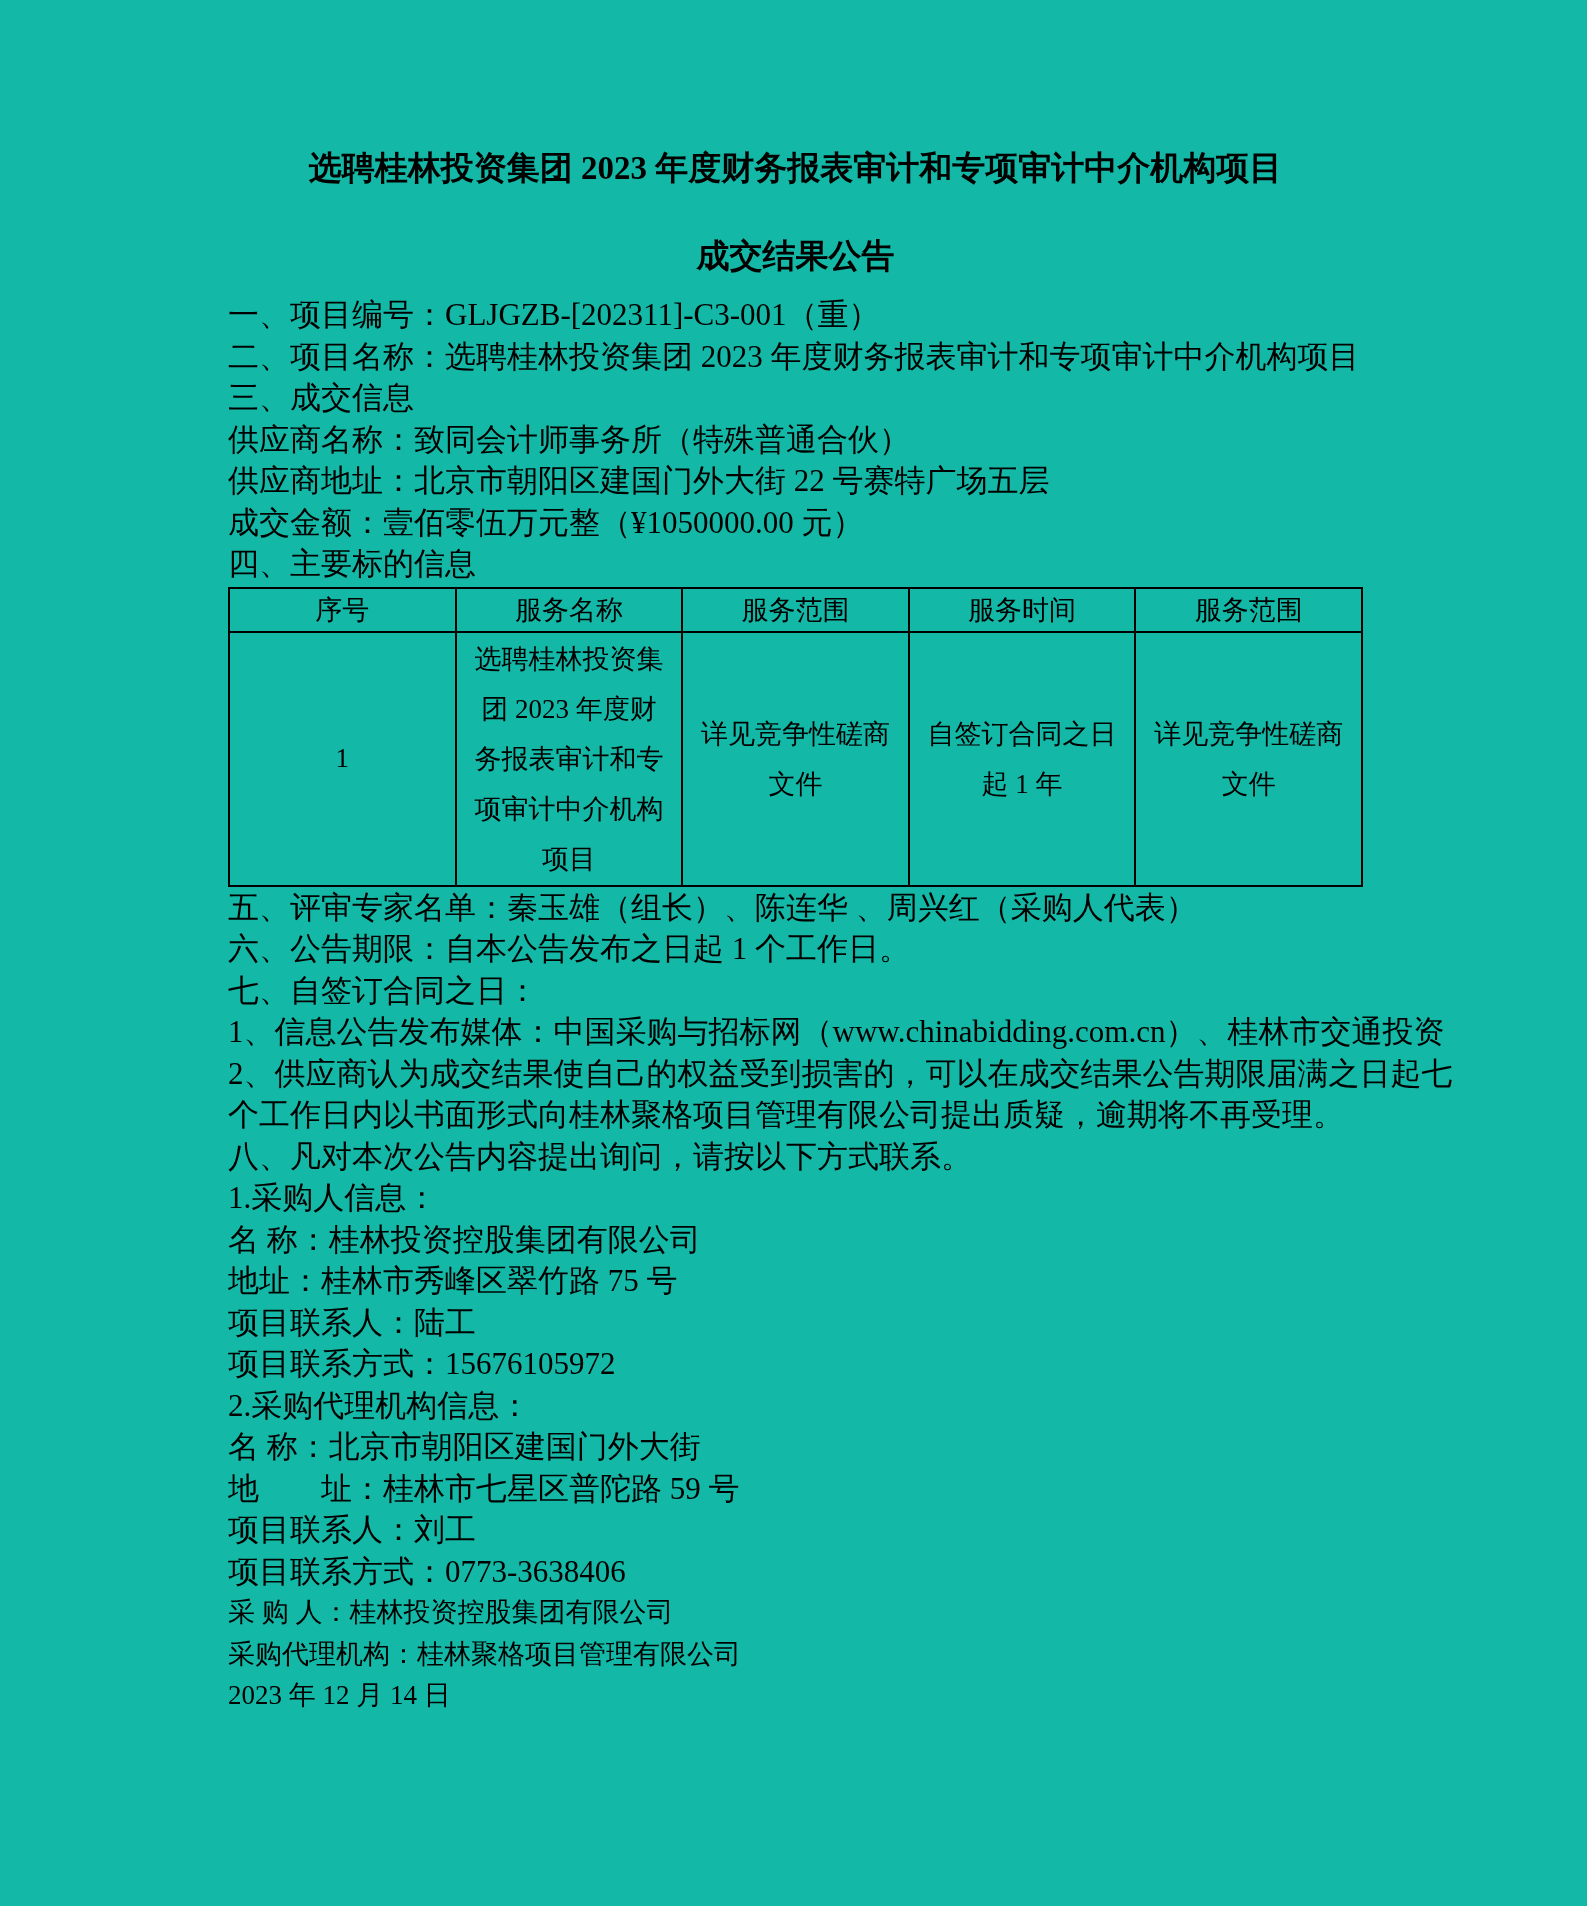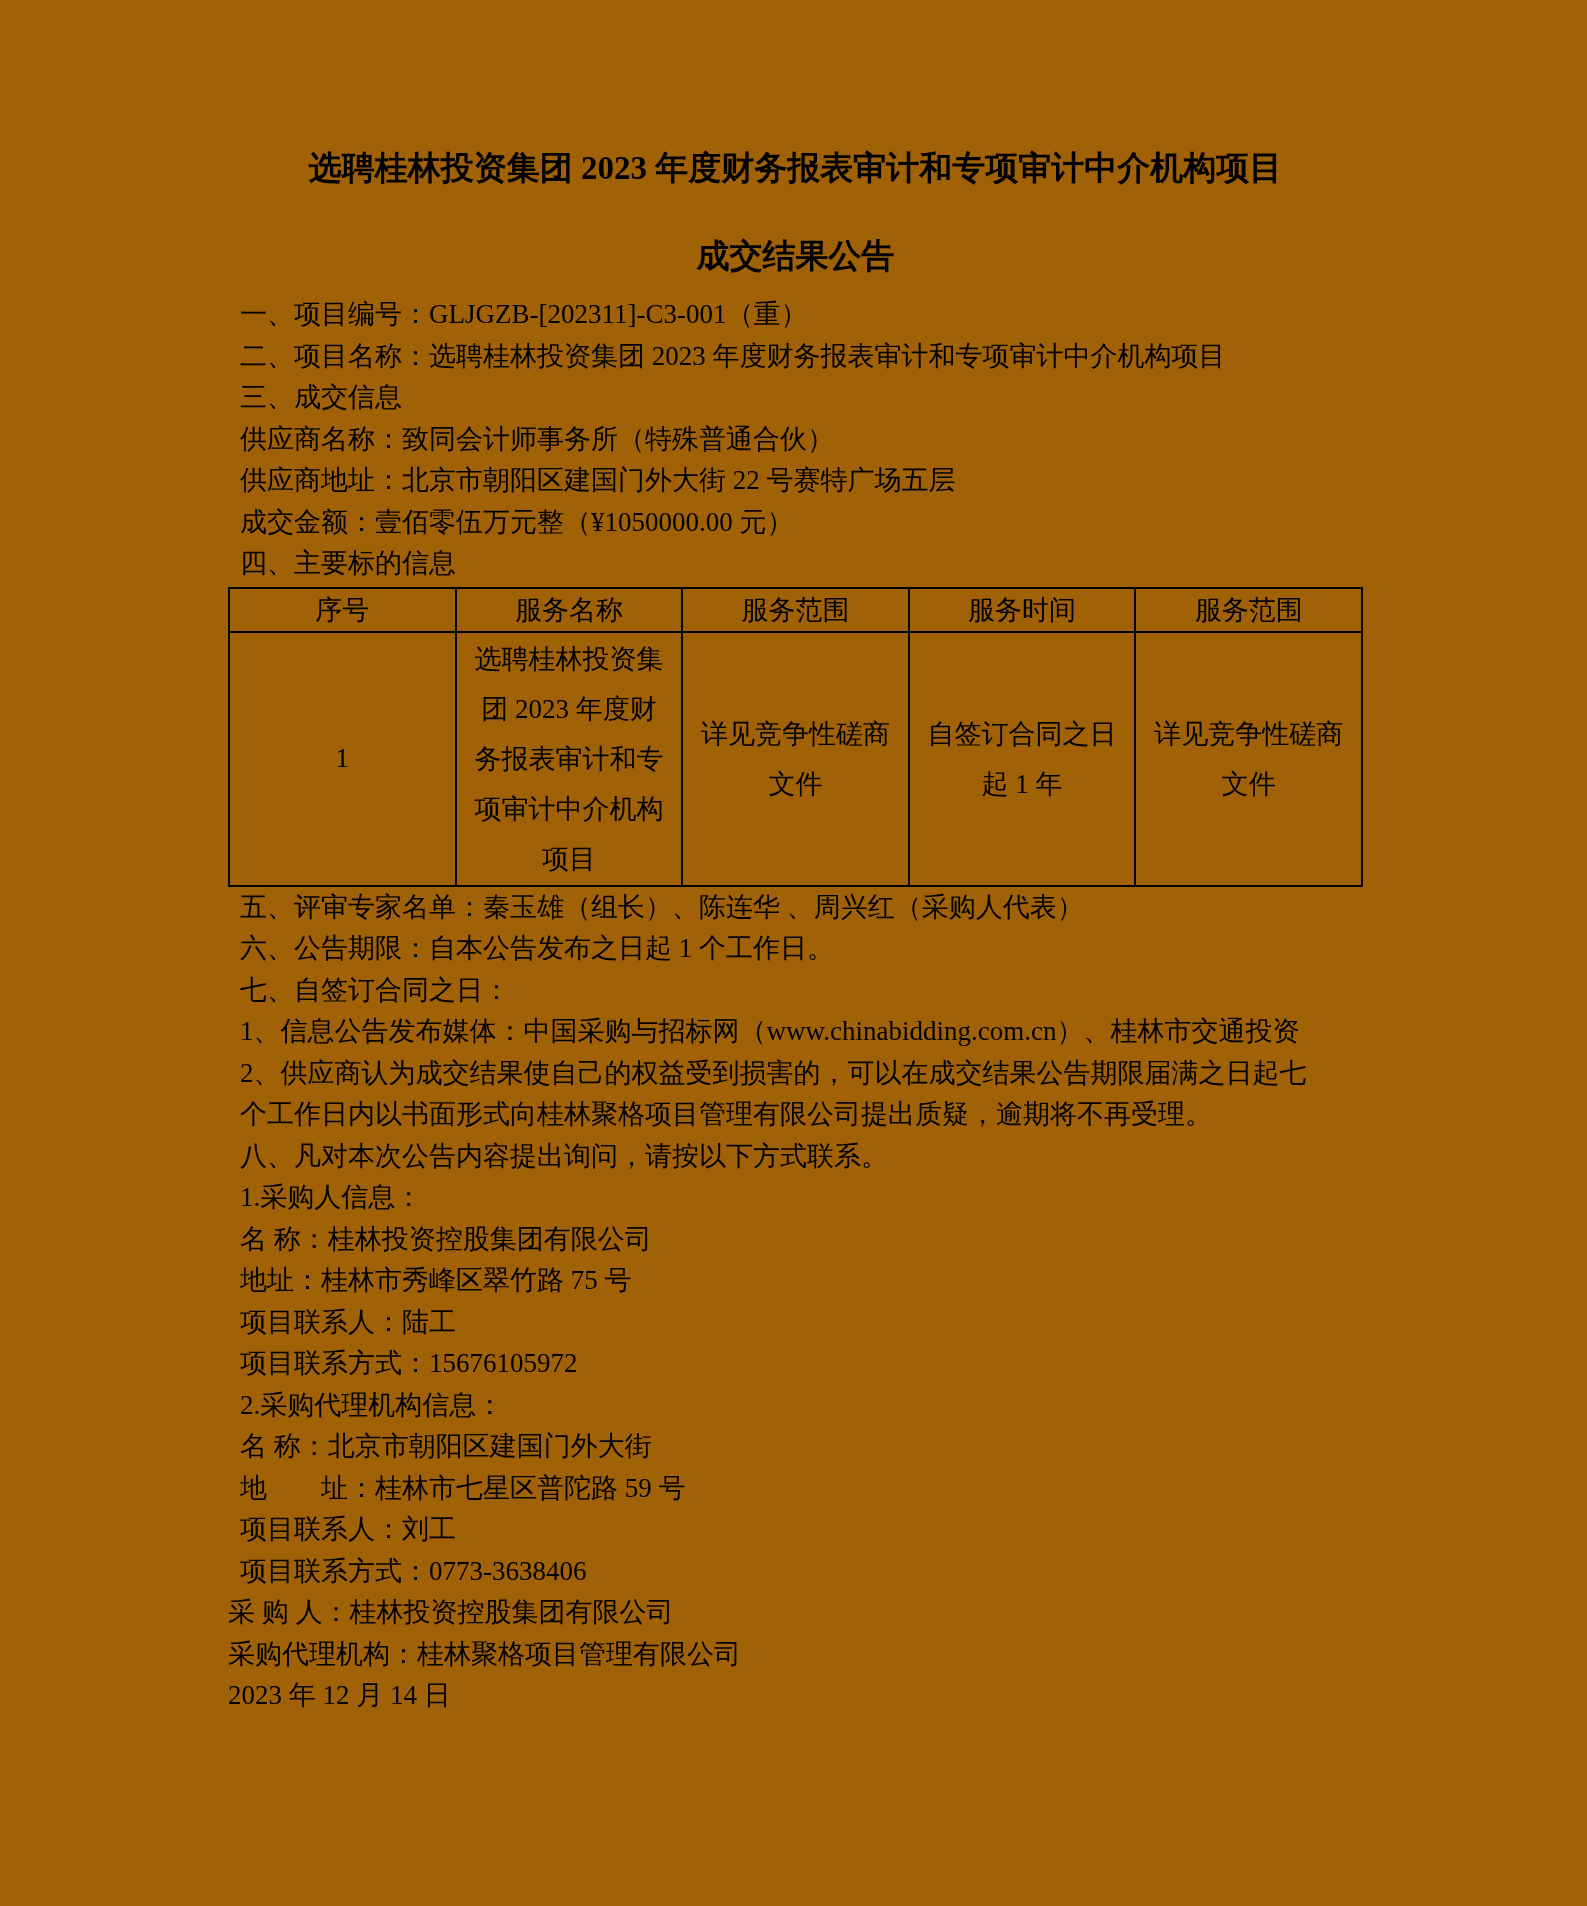--- a/index.html
+++ b/index.html
@@ -11,44 +11,43 @@
     width: 1587px;
     height: 1906px;
     font-family: "Liberation Serif", "DejaVu Serif", serif;
     color: #000000;
     overflow: hidden;
   }
   .page {
     position: relative;
     width: 1587px;
     height: 1906px;
-    background: #a16207;
+    background: #14b8a6;
     box-sizing: border-box;
     overflow: hidden;
   }
   .content {
     padding: 0 224px 0 228px;
   }
   .doc-title {
     text-align: center;
     font-weight: bold;
     font-size: 33px;
     line-height: 48px;
     white-space: nowrap;
   }
   .title-line1 { margin-top: 144px; }
   .title-line2 { margin-top: 40px; }
   .para-block { }
   .pre-table { margin-top: 14px; }
   .post-table { margin-top: 0; }
   .body-line {
-    font-size: 27px;
+    font-size: 31px;
     line-height: 41.5px;
     white-space: nowrap;
-    margin-left: 12px;
   }
   table.subject-table {
     border-collapse: collapse;
     width: 100%;
     table-layout: fixed;
     margin-top: 2px;
   }
   table.subject-table th,
   table.subject-table td {
     border: 2px solid #000000;

